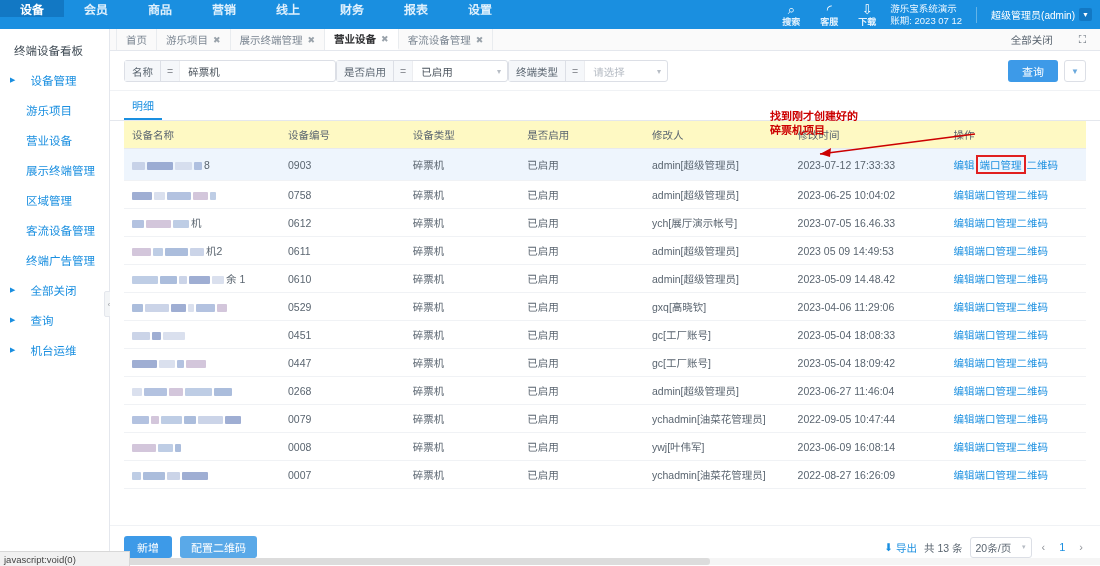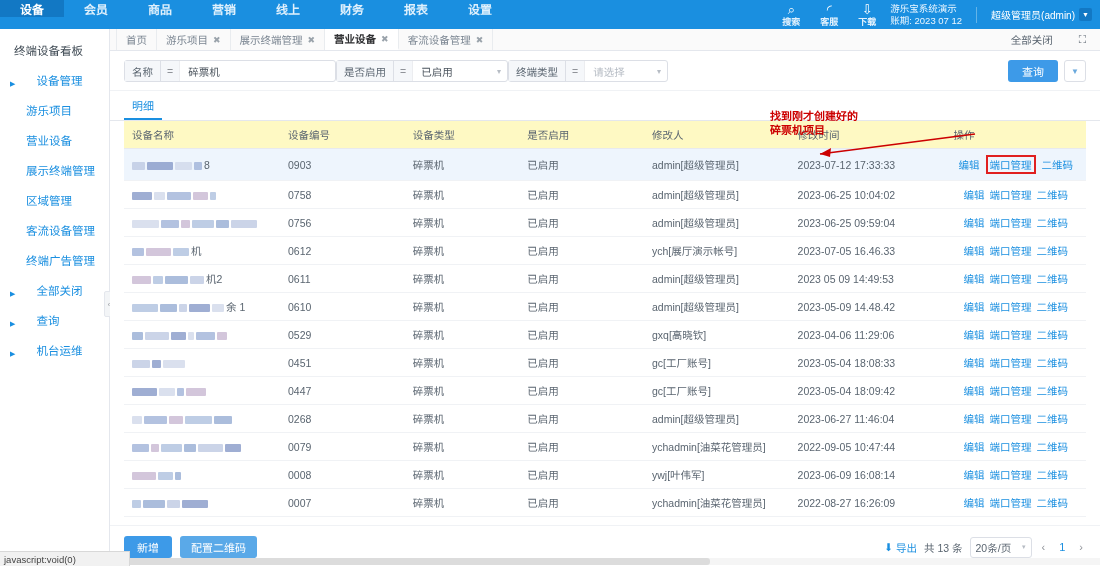--- a/index.html
+++ b/index.html
@@ -47,21 +47,21 @@
   .body { display: flex; height: 537px; }
   .sidebar {
     width: 110px; background: #fff; border-right: 1px solid #e4e7ed;
     padding-top: 6px; position: relative;
   }
   .side-title {
     padding: 7px 0 7px 14px; font-size: 11.5px; color: #3f4a54;
   }
   .side-group {
     padding: 7px 0 7px 10px; font-size: 11.5px; color: #1a8fe0;
-    display: flex; align-items: flex-end; gap: 21px; cursor: pointer;
+    display: flex; align-items: center; gap: 15px; cursor: pointer;
   }
   .side-group .arr { font-size: 7px; color: #1a8fe0; }
   .side-sub {
     padding: 7px 0 7px 26px; font-size: 11.5px; color: #1a8fe0; cursor: pointer;
   }
   .collapse-handle {
     position: absolute; right: -5px; top: 262px;
     width: 10px; height: 26px; background: #f3f5f7;
     border: 1px solid #e4e7ed; border-radius: 2px;
     display: flex; align-items: center; justify-content: center;
@@ -155,21 +155,21 @@
   }
   tbody tr.hl td { background: #eef5fd; }
   .c1 { width: 150px; } .c2 { width: 120px; } .c3 { width: 110px; }
   .c4 { width: 120px; } .c5 { width: 140px; } .c6 { width: 150px; }
   .c7 { width: 135px; }
 
   
   .redact { display: inline-flex; align-items: center; gap: 2px; height: 9px; vertical-align: middle; }
   .redact i { display: inline-block; height: 8px; border-radius: 1px; opacity: .75; }
 
-  .oplinks { display: flex; gap: 5px; align-items: center; justify-content: center; }
+  .oplinks { display: flex; align-items: center; }
   .oplink { color: #1a8fe0; cursor: pointer; font-size: 10.5px; }
   .oplink.boxed {
     border: 2px solid #e02020; padding: 0 2px; margin: 0 1px;
   }
 
   
   .anno {
     position: absolute; left: 770px; top: 110px; z-index: 20;
     color: #cc0000; font-size: 11px; font-weight: bold; line-height: 14px;
     font-family: "DejaVu Sans", sans-serif; pointer-events: none;
@@ -394,42 +394,20 @@
                 <td class="c7">
                   <div class="oplinks">
                     <span class="oplink">编辑</span>
                     <span class="oplink">端口管理</span>
                     <span class="oplink">二维码</span>
                   </div>
                 </td>
               </tr>
               <tr class="">
                 <td class="c1"><span class="redact">
-                    <i style="width: 27px; background: rgb(205, 214, 232);"></i>
-                    <i style="width: 18px; background: rgb(154, 174, 214);"></i>
-                    <i style="width: 9px; background: rgb(196, 179, 207);"></i>
-                    <i style="width: 22px; background: rgb(168, 188, 220);"></i>
-                    <i style="width: 13px; background: rgb(143, 167, 208);"></i>
-                    <i style="width: 26px; background: rgb(185, 198, 224);"></i>
-                  </span></td>
-                <td class="c2">0756</td>
-                <td class="c3">碎票机</td>
-                <td class="c4">已启用</td>
-                <td class="c5">admin[超级管理员]</td>
-                <td class="c6">2023-06-25 09:59:04</td>
-                <td class="c7">
-                  <div class="oplinks">
-                    <span class="oplink">编辑</span>
-                    <span class="oplink">端口管理</span>
-                    <span class="oplink">二维码</span>
-                  </div>
-                </td>
-              </tr>
-              <tr class="">
-                <td class="c1"><span class="redact">
                     <i style="width: 12px; background: rgb(154, 174, 214);"></i>
                     <i style="width: 25px; background: rgb(196, 179, 207);"></i>
                     <i style="width: 16px; background: rgb(168, 188, 220);"></i>
                   </span><span style="margin-left: 2px;">机</span></td>
                 <td class="c2">0612</td>
                 <td class="c3">碎票机</td>
                 <td class="c4">已启用</td>
                 <td class="c5">ych[展厅演示帐号]</td>
                 <td class="c6">2023-07-05 16.46.33</td>
                 <td class="c7">

